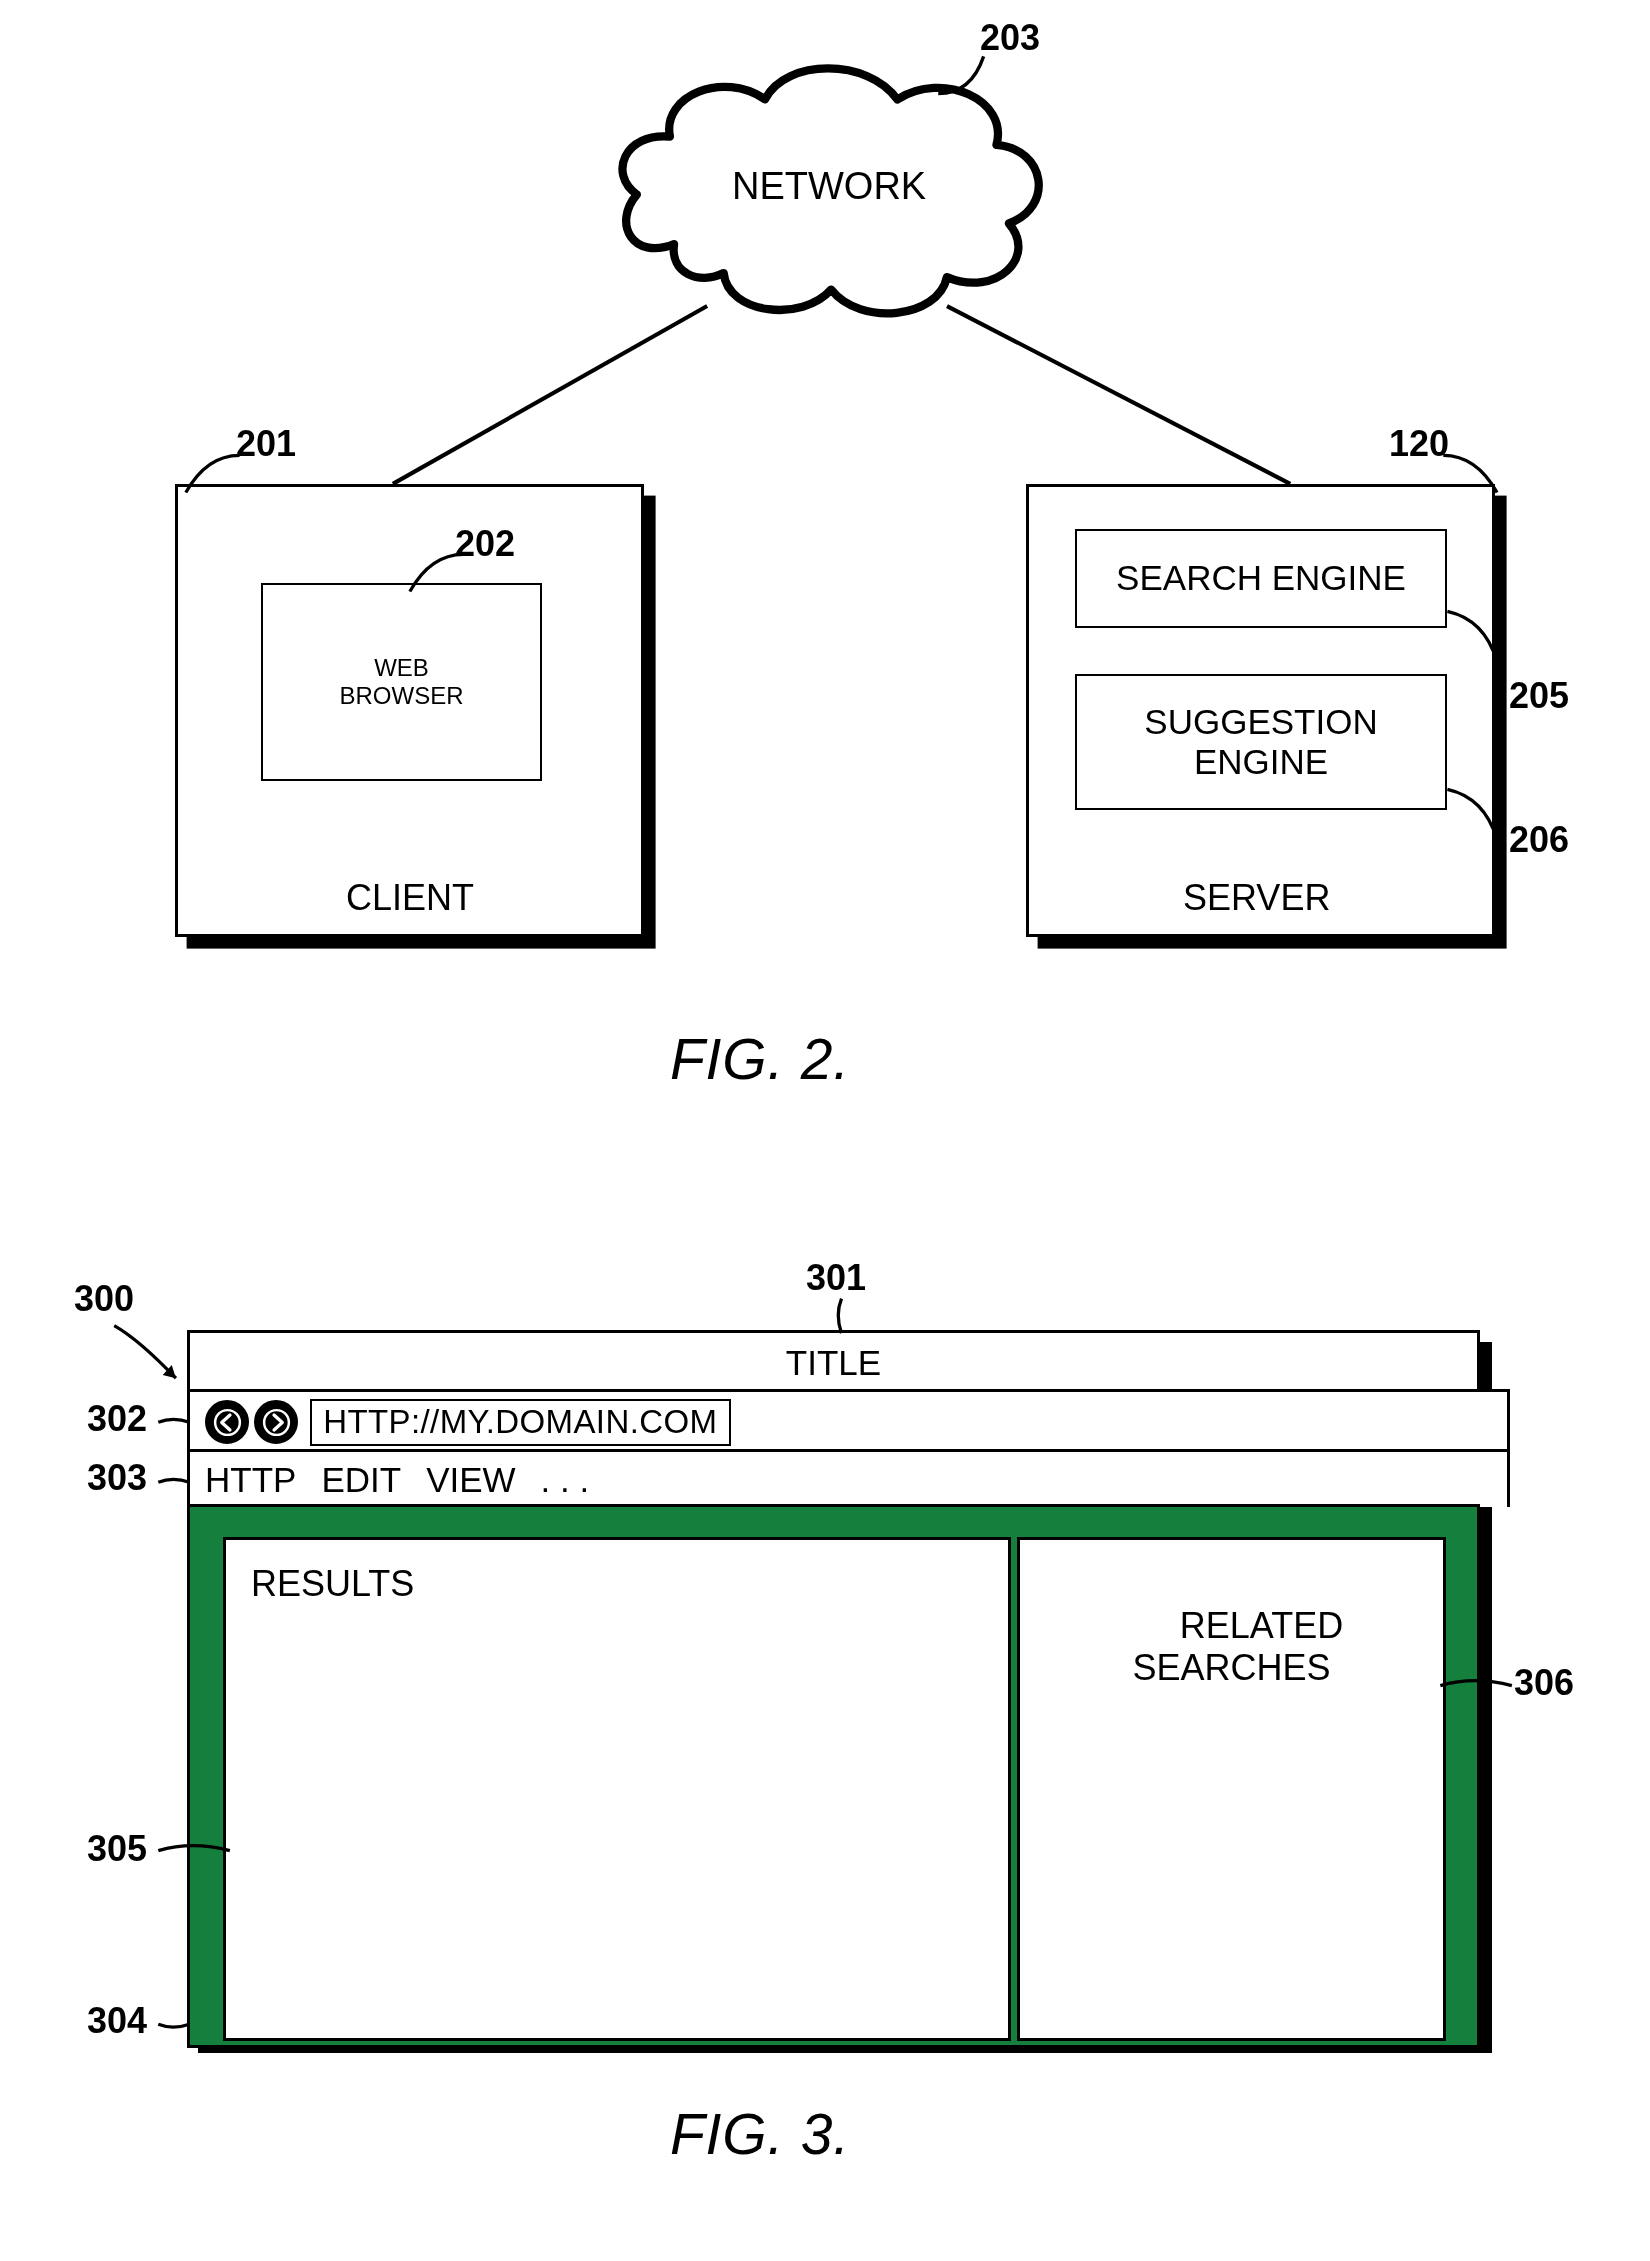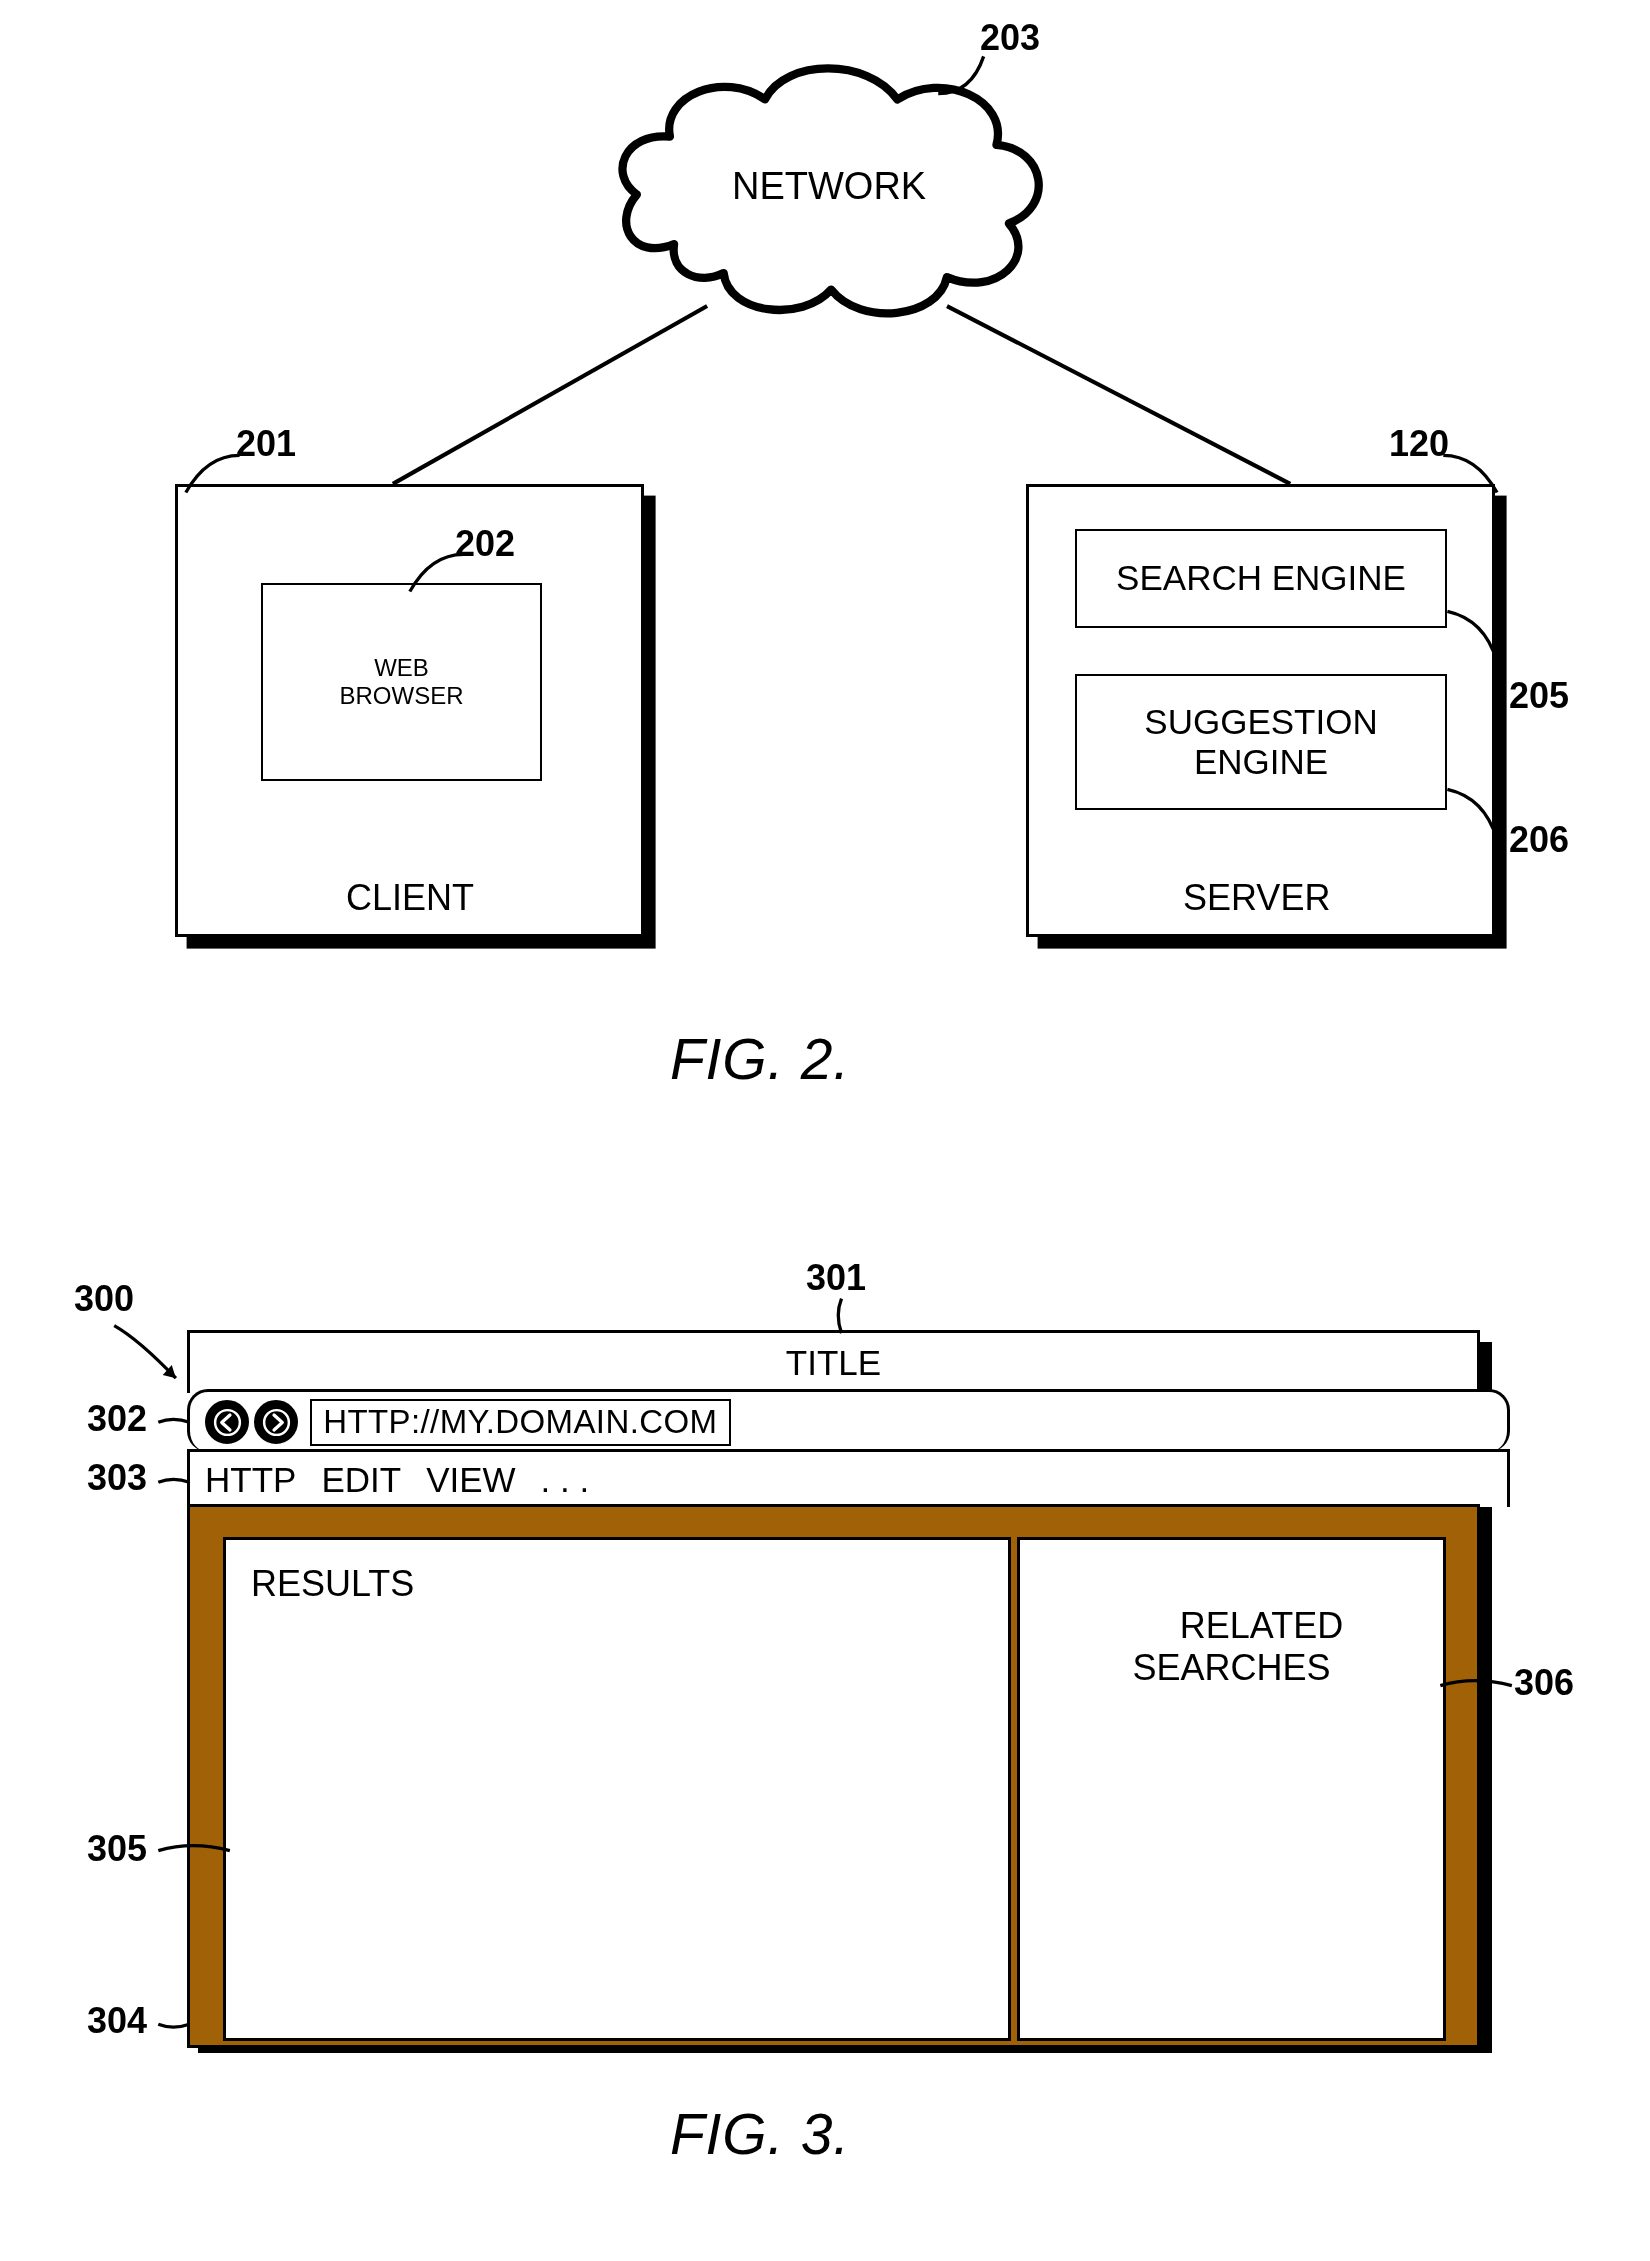--- a/index.html
+++ b/index.html
@@ -65,21 +65,21 @@
     border: 2.5px solid #000;
     padding: 0 11.6px;
     height: 43px;
     display: flex;
     align-items: center;
     font-size: 33px;
     letter-spacing: 0.4px;
   }
   .content-area {
     border: 3.3px solid #000;
-    background: #a16207;
+    background: #15803d;
     position: relative;
   }
   .pane {
     position: absolute;
     border: 3.3px solid #000;
     background: #fff;
     text-align: center;
     padding-top: 23px;
     font-size: 36px;
   }
@@ -165,21 +165,21 @@
   <div class="abs txt bold" style="left:1509px; top:819px;">206</div>
 
   <div class="abs fig-caption" style="left:670px; top:1026px;">FIG. 2.</div>
 
   <div class="abs" style="left:198px; top:1342px; width:1294px; height:711px; background:#000;"></div>
 
   <div class="abs titlebar" style="left:187px; top:1330px; width:1287px; height:60px;">
     <span class="txt" style="font-size:35px;">TITLE</span>
   </div>
 
-  <div class="abs toolbar" style="left:187px; top:1389px; width:1287px; height:60px; gap:11.6px;border-radius:21px;">
+  <div class="abs toolbar" style="left:187px; top:1389px; width:1287px; height:60px; gap:11.6px;">
     <div style="display:flex; gap:5px; align-items:center;">
       <div class="back-btn">
         <svg width="33" height="33" viewBox="0 0 40 40">
             <circle cx="20" cy="20" r="15" fill="none" stroke="#fff" stroke-width="3"></circle>
             <path d="M 23 11 L 13 20 L 23 29" fill="none" stroke="#fff" stroke-width="4" stroke-linecap="round" stroke-linejoin="round"></path>
           </svg>
       </div>
       <div class="fwd-btn">
         <svg width="33" height="33" viewBox="0 0 40 40">
             <circle cx="20" cy="20" r="15" fill="none" stroke="#fff" stroke-width="3"></circle>

